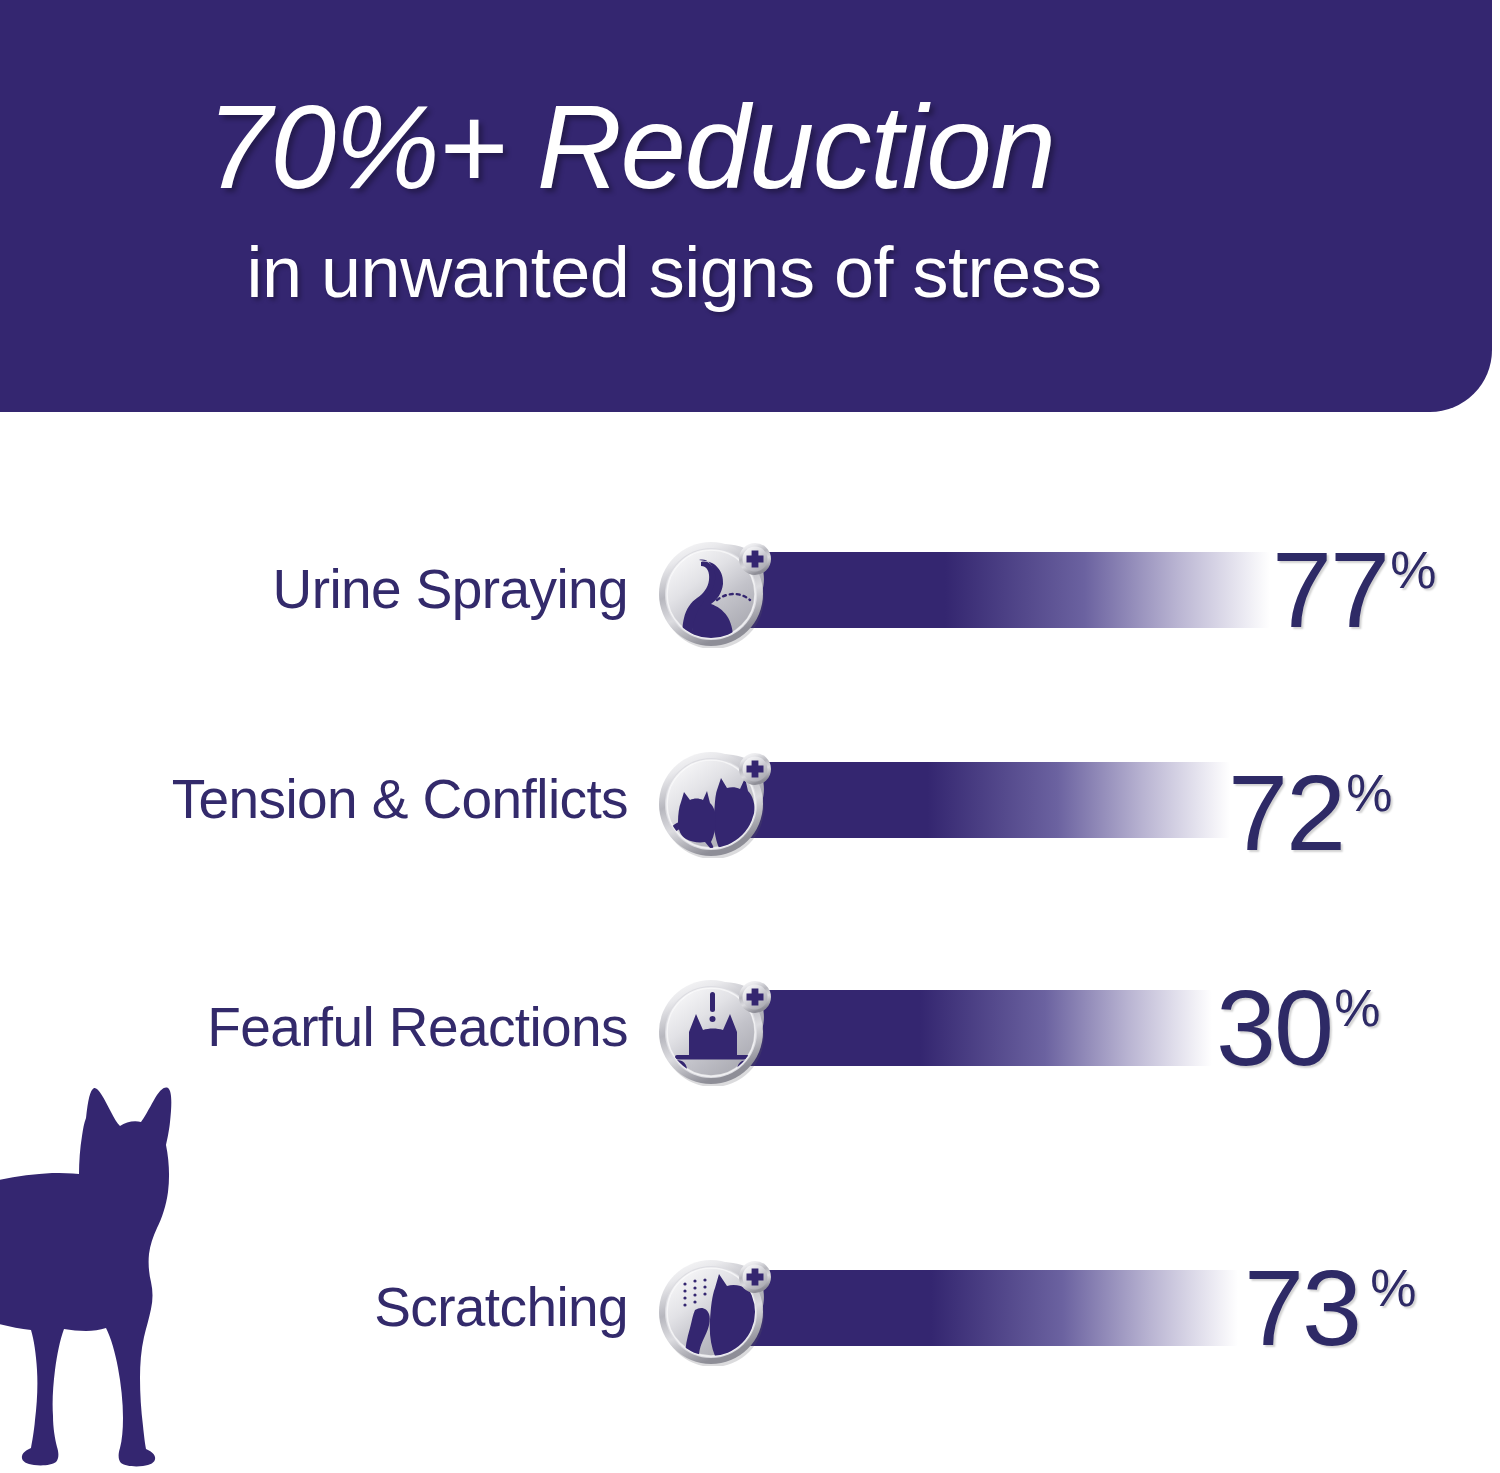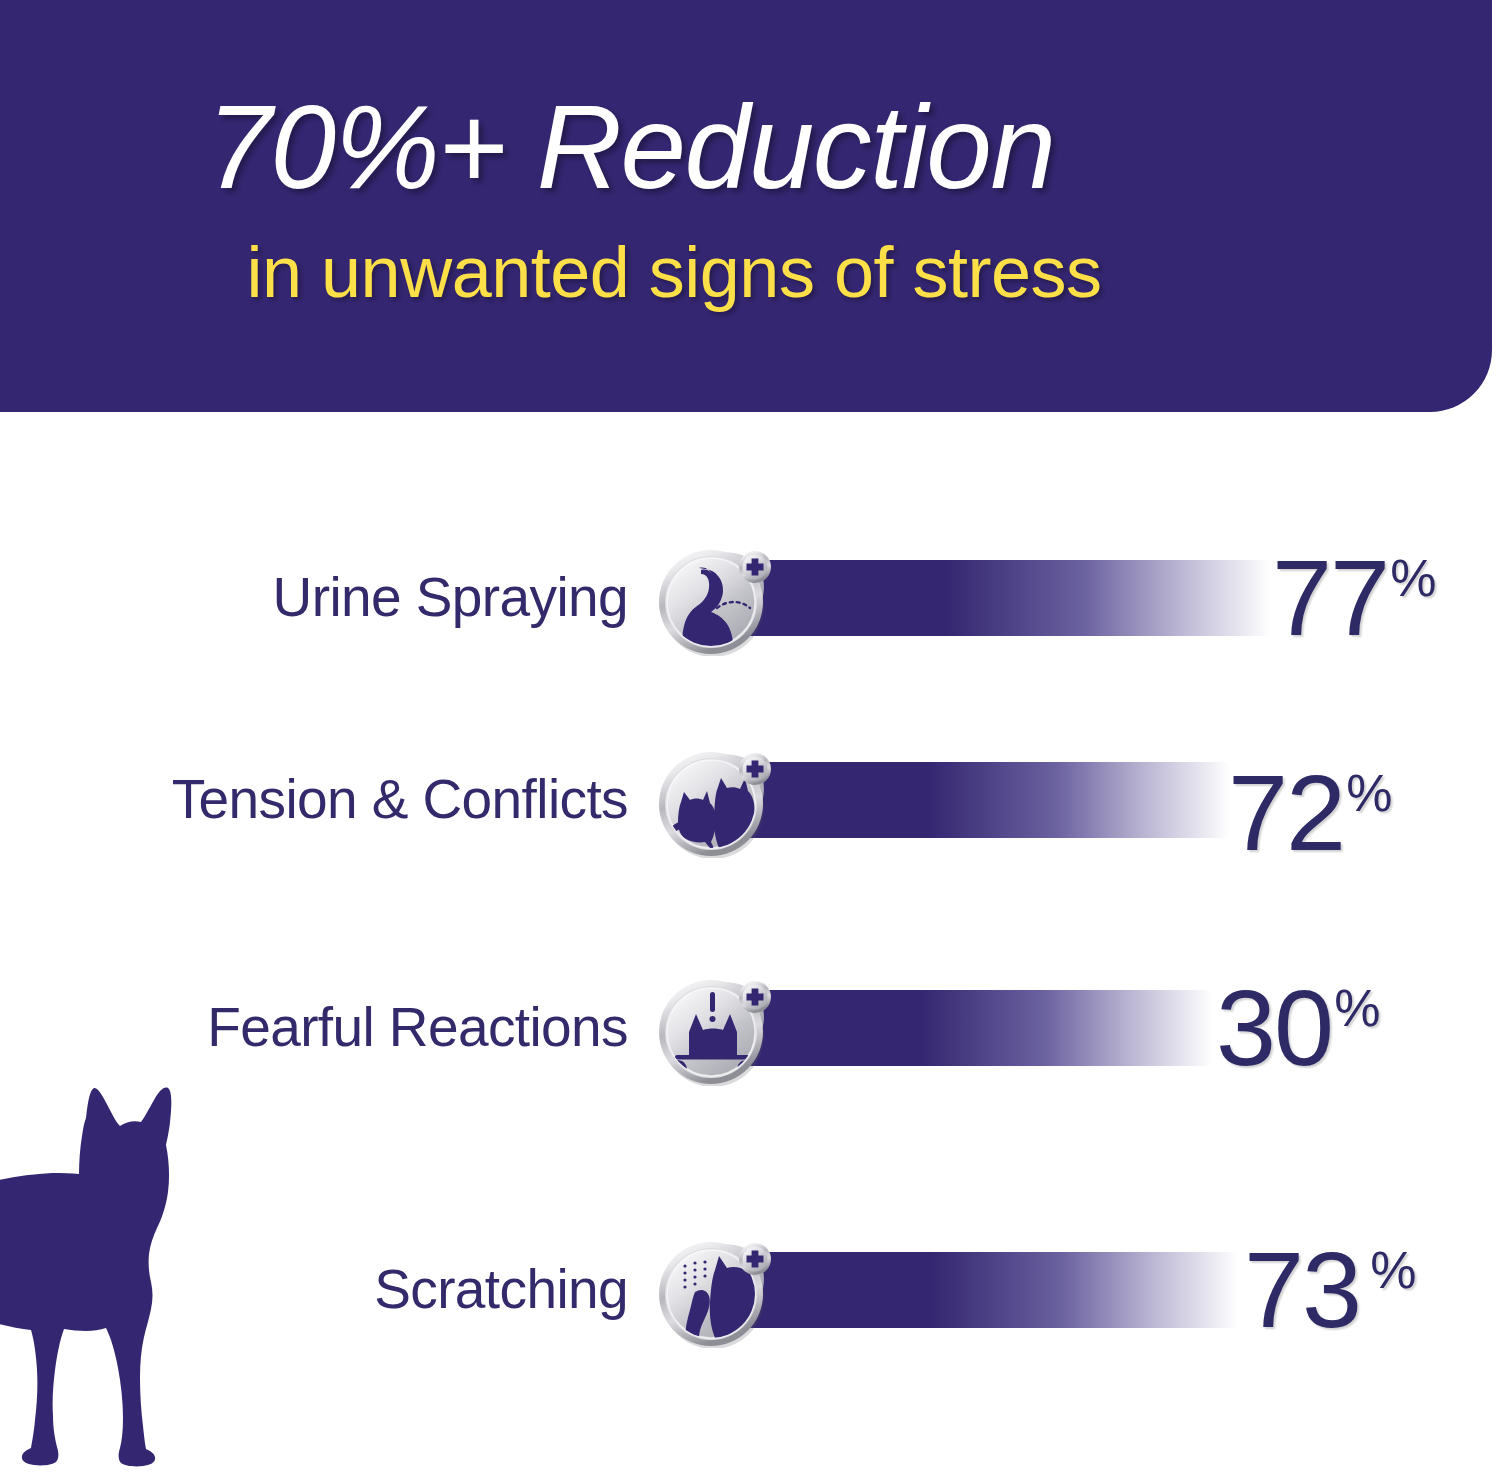--- a/index.html
+++ b/index.html
@@ -47,21 +47,21 @@
     text-shadow: 4px 4px 5px rgba(0,0,0,0.30);
     white-space: nowrap;
   }
 
   #banner-subtitle {
     position: absolute;
     left: 0;
     top: 236px;
     width: 1348px;
     text-align: center;
-    color: #fde047;
+    color: #ffffff;
     font-family: "Liberation Sans", sans-serif;
     font-size: 72px;
     font-weight: 300;
     letter-spacing: -0.5px;
     line-height: 1.0;
     text-shadow: 3px 3px 4px rgba(0,0,0,0.28);
     white-space: nowrap;
   }
 
   
@@ -160,21 +160,21 @@
 <body>
 
 <div id="page">
 
   <div id="banner">
     <div id="banner-title">70%+ Reduction</div>
     <div id="banner-subtitle">in unwanted signs of stress</div>
   </div>
 
   <div id="chart">
-      <div class="row" style="top: 118px; margin-top: 8px;">
+      <div class="row" style="top: 118px;">
         <div class="row-label">
           <span>Urine Spraying</span>
         </div>
         <div class="bar" style="width: 580px; background: linear-gradient(to right, rgb(52, 38, 112) 0%, rgb(52, 38, 112) 44%, rgb(107, 98, 160) 68%, rgb(185, 180, 210) 84%, rgb(255, 255, 255) 100%);"></div>
         <div class="badge-wrap">
           <svg viewBox="0 0 126 112" xmlns="http://www.w3.org/2000/svg" aria-hidden="true">
 
   <defs>
     <linearGradient id="rim0" x1="0" y1="0" x2="0.4" y2="1">
       <stop offset="0%" stop-color="#ffffff"></stop>
@@ -360,21 +360,21 @@
     <circle cx="100" cy="23" r="16" fill="url(#rim2)"></circle>
     <circle cx="100" cy="23" r="12.5" fill="url(#face2)"></circle>
     <path d="M 96.6 14.5 h 6.8 v 5.1 h 5.1 v 6.8 h -5.1 v 5.1 h -6.8 v -5.1 h -5.1 v -6.8 h 5.1 Z" fill="#342670"></path>
   </svg>
         </div>
         <div class="pct" style="left: 1216px;">
           <span class="num">30</span>
           <span class="sym">%</span>
         </div>
       </div>
-      <div class="row" style="top: 818px; padding-left: 44px;">
+      <div class="row" style="top: 836px; padding-left: 44px;">
         <div class="row-label">
           <span>Scratching</span>
         </div>
         <div class="bar" style="width: 548px; background: linear-gradient(to right, rgb(52, 38, 112) 0%, rgb(52, 38, 112) 44%, rgb(107, 98, 160) 68%, rgb(185, 180, 210) 84%, rgb(255, 255, 255) 100%);"></div>
         <div class="badge-wrap">
           <svg viewBox="0 0 126 112" xmlns="http://www.w3.org/2000/svg" aria-hidden="true">
 
   <defs>
     <linearGradient id="rim3" x1="0" y1="0" x2="0.4" y2="1">
       <stop offset="0%" stop-color="#ffffff"></stop>

